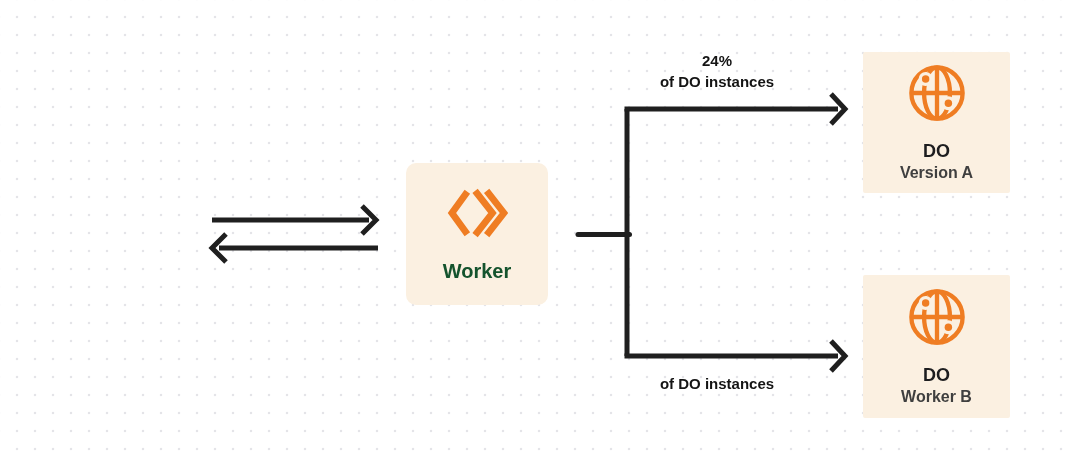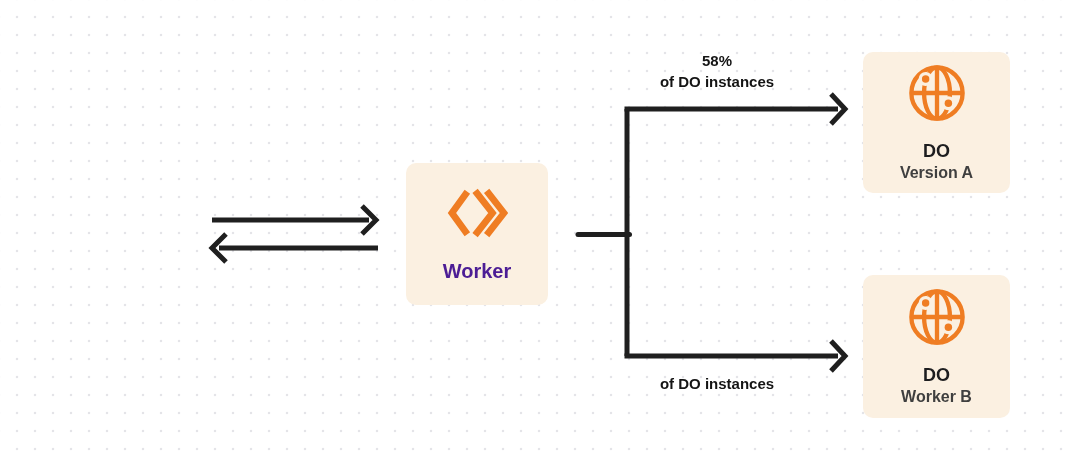--- a/index.html
+++ b/index.html
@@ -18,23 +18,23 @@
   .node{position:absolute;display:flex;flex-direction:column;align-items:center;justify-content:center;box-sizing:border-box;}
   .node-client{
     left:42px;top:164px;width:144px;height:139px;
     background:#f5f5f6;border-radius:6px;
   }
   .node-client .node-label{font-size:21px;font-weight:700;color:#1d1d1f;letter-spacing:.2px;}
   .node-worker{
     left:406px;top:163px;width:142px;height:142px;
     background:#fbf0e1;border-radius:10px;
   }
-  .node-worker .node-label{font-size:20px;font-weight:700;color:#4c1d95;margin-top:20px;}
+  .node-worker .node-label{font-size:20px;font-weight:700;color:#14532d;margin-top:20px;}
   .node-do{
-    width:147px;background:#fbf0e1;border-radius:10px;
+    width:147px;background:#fbf0e1;border-radius:2px;
   }
   .node-do-a{left:863px;top:52px;height:141px;}
   .node-do-b{left:863px;top:275px;height:143px;}
   .node-do .node-label{font-size:18px;font-weight:700;color:#1d1d1f;margin-top:16px;line-height:22px;}
   .node-do .node-sublabel{font-size:16px;font-weight:700;color:#3f3f3f;line-height:21px;}
   .edge-label{
     position:absolute;left:617px;width:200px;
     text-align:center;font-size:15px;font-weight:700;color:#141414;line-height:21px;
   }
   .edge-label-a{top:50px;}
@@ -78,21 +78,21 @@
   <div class="node node-worker">
     <svg class="icon" width="62" height="54" viewBox="0 0 64 56" fill="none" stroke="#ef7d23" stroke-width="7" stroke-linejoin="miter">
       <path d="M22 6 L6 28 L22 50"></path>
       <path d="M30 5 L48 28 L30 51"></path>
       <path d="M42 5 L60 28 L42 51"></path>
     </svg>
     <span class="node-label">Worker</span>
   </div>
 
   <div class="edge-label edge-label-a">
-    <div>58%</div>
+    <div>24%</div>
     <div>of DO instances</div>
   </div>
 
   <div class="edge-label edge-label-b">
     <div>of DO instances</div>
   </div>
 
   <div class="node node-do node-do-a">
     <svg class="icon" width="62" height="62" viewBox="0 0 60 60" fill="none" stroke="#ef7d23" stroke-width="4.2">
       <circle cx="30" cy="30" r="24.8"></circle>

